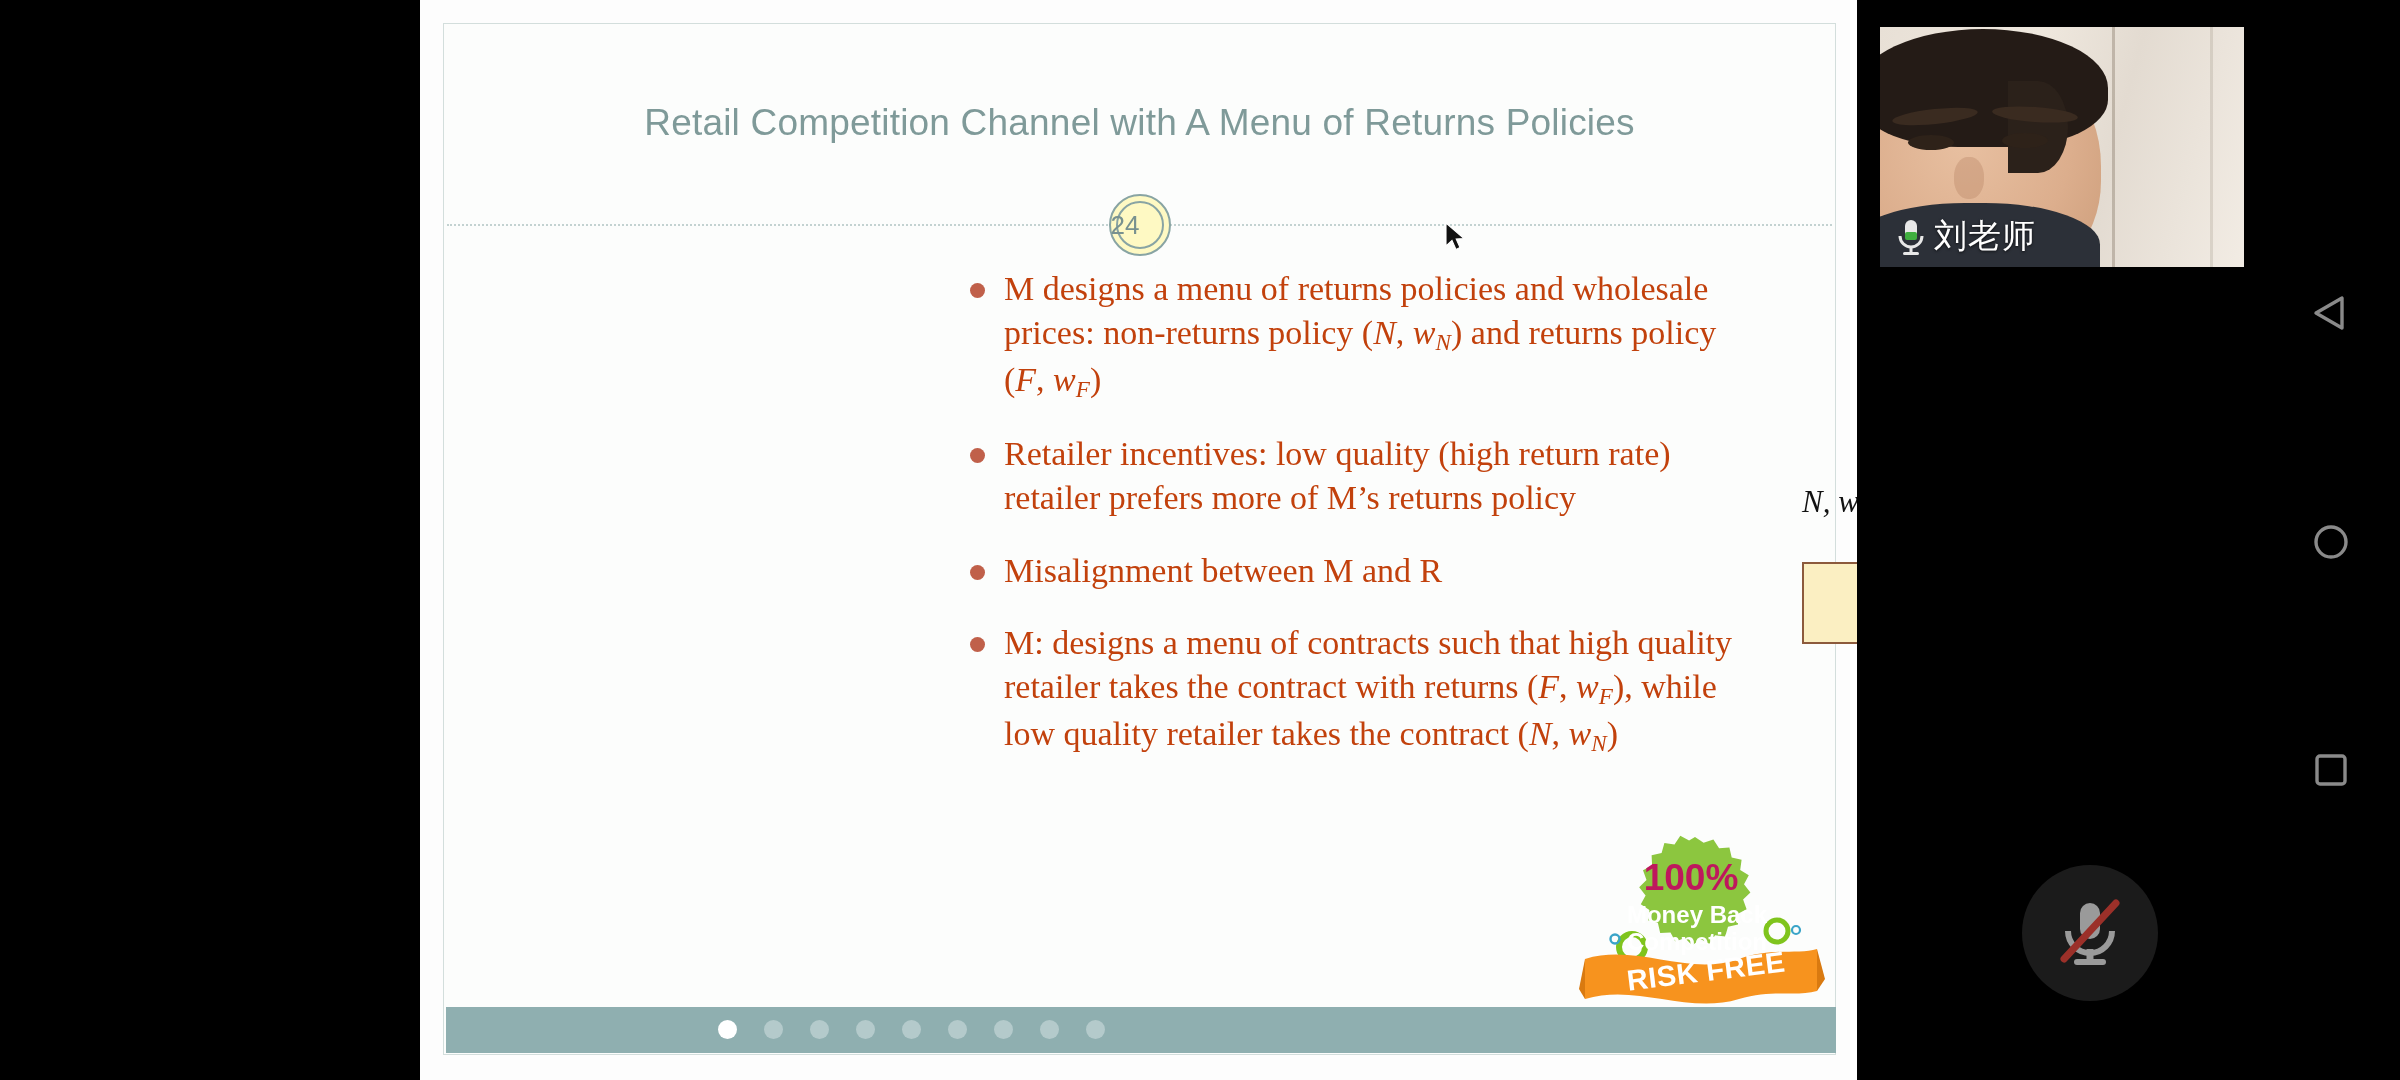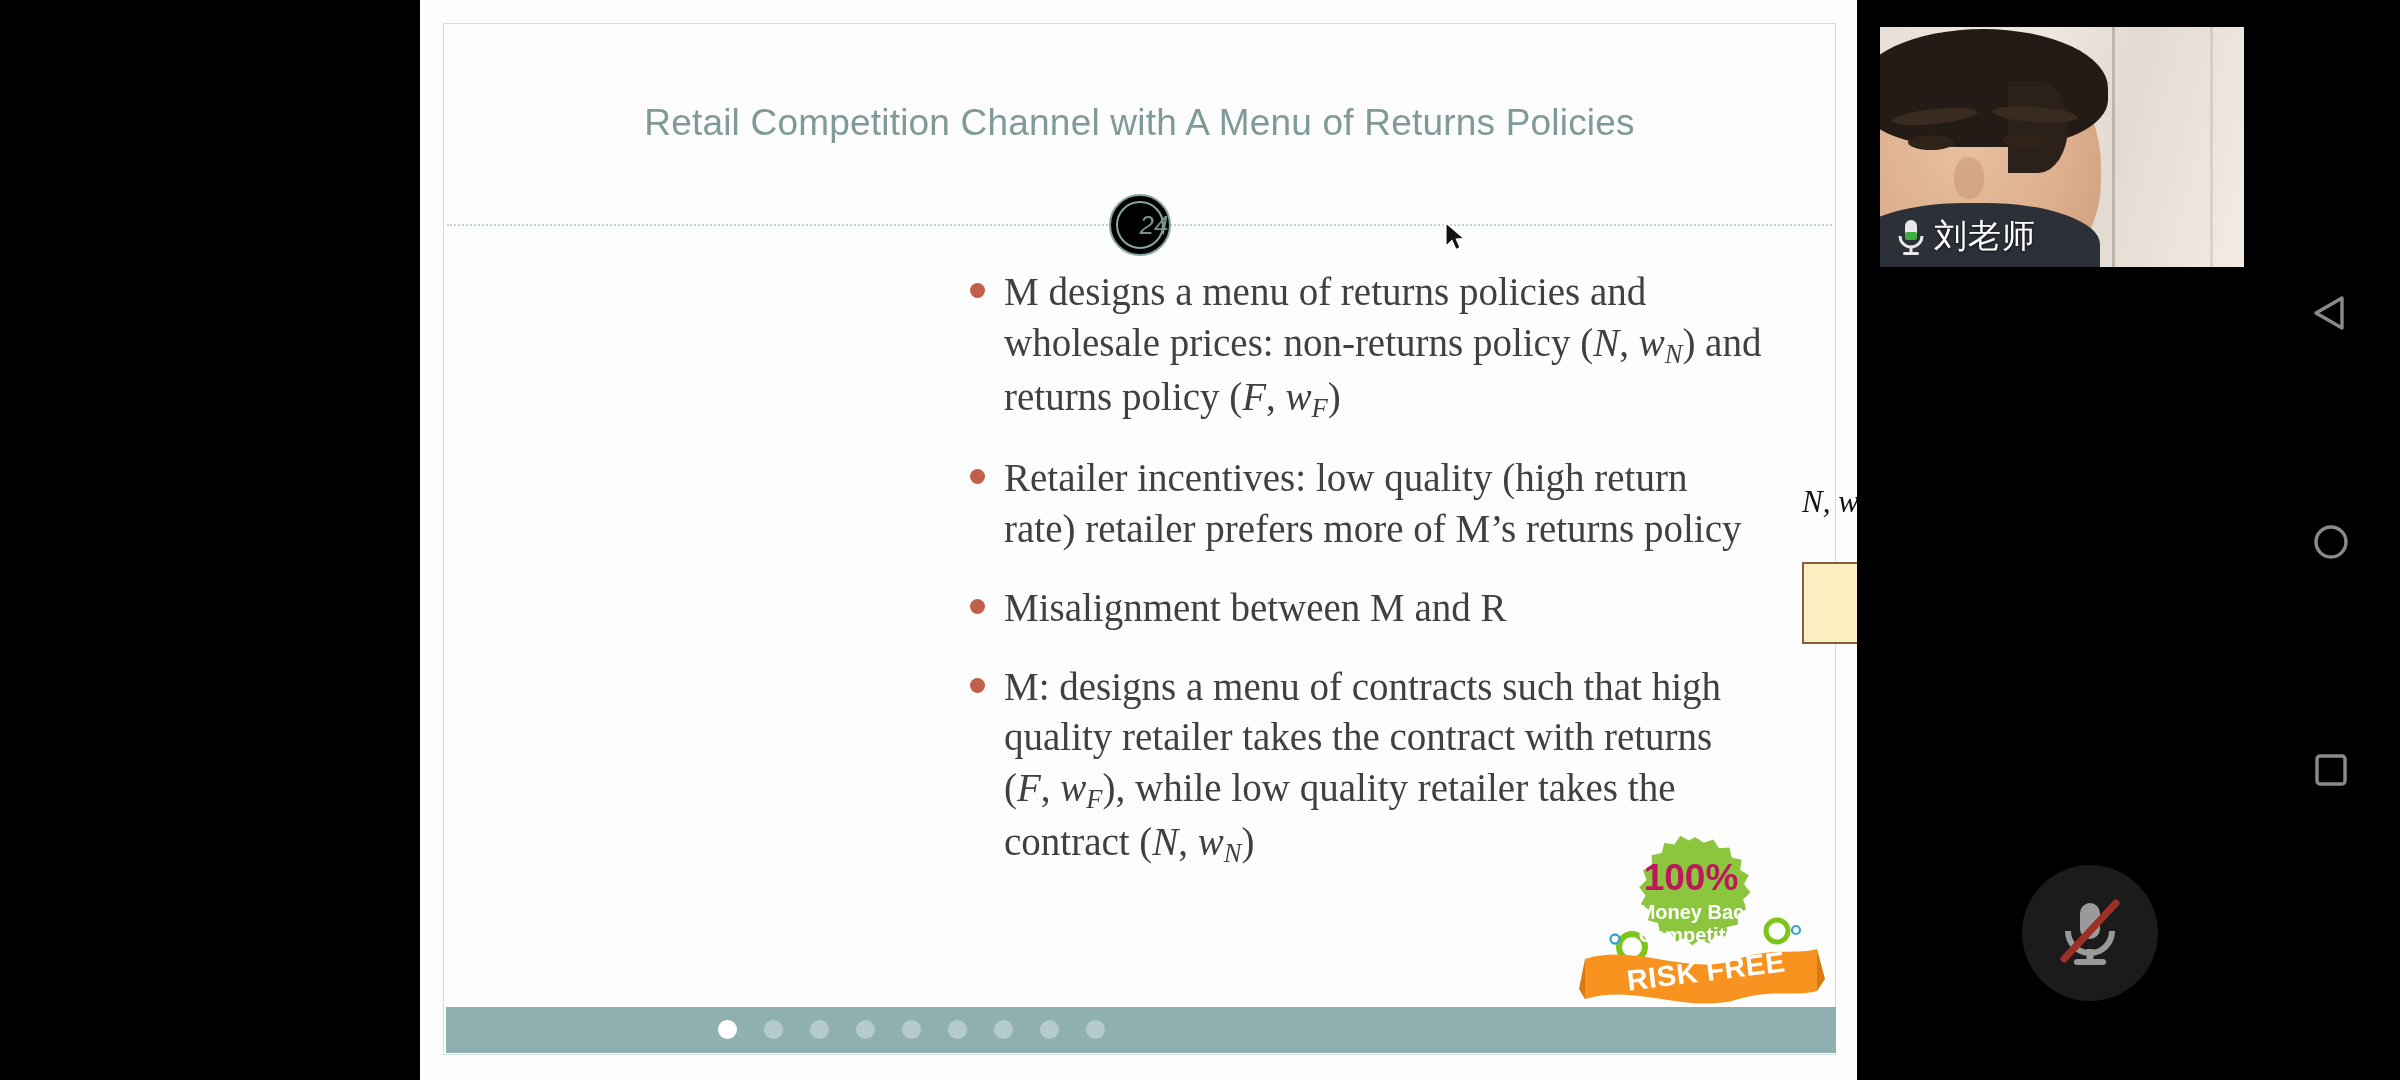--- a/index.html
+++ b/index.html
@@ -19,30 +19,30 @@
 
   .slide-title{position:absolute;left:0;right:0;top:78px;text-align:center;
       font-family:"Liberation Sans",sans-serif;font-weight:400;
       font-size:37px;color:#7f9a99;letter-spacing:.2px;white-space:nowrap;}
 
   
   .divider{position:absolute;left:3px;right:3px;top:200px;height:0;
       border-top:2px dotted #c3d2d1;}
   .pagebadge{position:absolute;left:50%;top:170px;transform:translateX(-50%);
       width:62px;height:62px;border-radius:50%;border:2px solid #88a4a3;
-      background:#000000;box-sizing:border-box;display:flex;align-items:center;justify-content:flex-end;font-style:italic;}
+      background:#fef9c3;box-sizing:border-box;display:flex;align-items:center;justify-content:flex-start;}
   .pagebadge:before{content:"";position:absolute;left:5px;top:5px;right:5px;bottom:5px;
       border:2px solid #88a4a3;border-radius:50%;}
   .pagebadge span{position:relative;font-family:"Liberation Sans",sans-serif;
       font-size:26px;color:#78918f;line-height:1;}
 
   
   .bullets{position:absolute;left:518px;top:243px;width:800px;}
   .bullet{position:relative;padding-left:42px;margin-bottom:28px;
-      font-size:39px;line-height:1.30;color:#404040;}
+      font-size:34px;line-height:1.30;color:#c2410c;}
   .bullet .dot{position:absolute;left:8px;top:16px;width:15px;height:15px;
       border-radius:50%;background:#c0604a;}
   .bullet i{font-style:italic;}
   .bullet sub{font-size:.68em;vertical-align:-.28em;font-style:italic;}
 
   
   .diagram{position:absolute;left:1320px;top:270px;width:520px;height:520px;}
   .node{position:absolute;background:#fbefc2;border:2px solid #8c5a3c;
       box-sizing:border-box;display:flex;align-items:center;justify-content:center;
       font-size:34px;color:#111;}
@@ -60,21 +60,21 @@
 
   
   .cursor{position:absolute;left:1443px;top:468px;width:26px;height:32px;}
 
   
   .badge{position:absolute;left:1576px;top:830px;width:250px;height:180px;}
   .badge svg{position:absolute;left:0;top:0;}
   .badge .pct{position:absolute;left:0;right:22px;top:26px;text-align:center;
       font-family:"Liberation Sans",sans-serif;font-weight:bold;font-size:37px;color:#be185d;}
   .badge .mb{position:absolute;left:0;right:10px;top:70px;text-align:center;
-      font-family:"Liberation Sans",sans-serif;font-weight:bold;font-size:20px;color:#fff;line-height:1.14;}
+      font-family:"Liberation Sans",sans-serif;font-weight:bold;font-size:24px;color:#fff;line-height:1.14;}
   .badge .rf{position:absolute;left:34px;top:124px;width:190px;text-align:center;
       font-family:"Liberation Sans",sans-serif;font-weight:bold;font-size:29px;color:#fff;
       transform:rotate(-7deg);letter-spacing:.5px;}
 
   
   .footer{position:absolute;left:1.5px;bottom:1.5px;width:1390px;height:46px;background:#8fafb0;}
   .dots{position:absolute;left:0;top:0;height:46px;display:flex;align-items:center;
         padding-left:272px;gap:27px;}
   .dots i{display:block;width:19px;height:19px;border-radius:50%;background:#b4cacb;}
   .dots i.active{background:#ffffff;}

